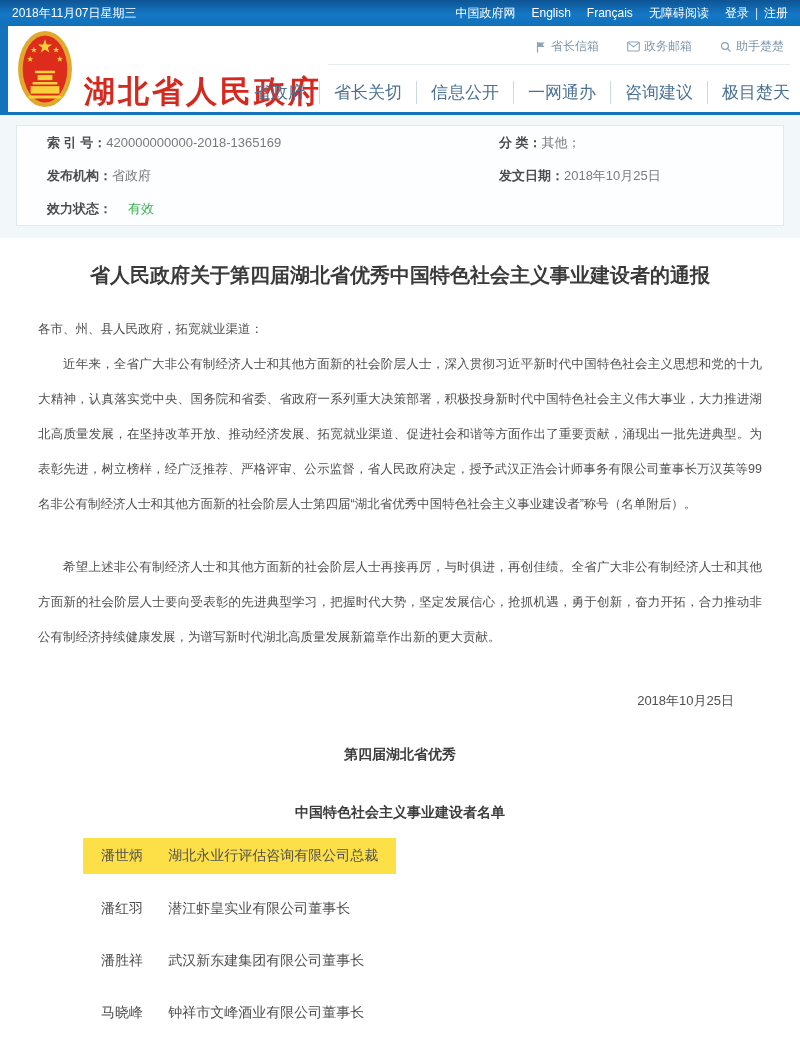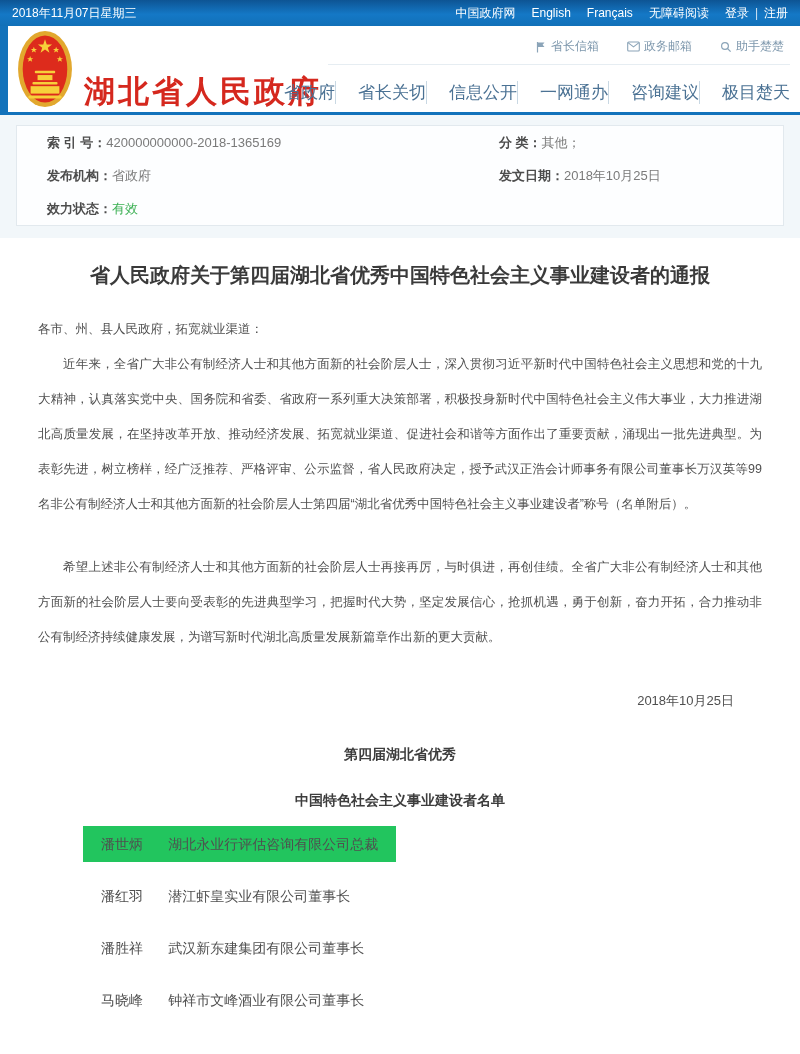--- a/index.html
+++ b/index.html
@@ -24,50 +24,50 @@
   .site-url { color:#8c8c8c; font-family:"Liberation Serif", serif; font-size:14px; letter-spacing:4px; margin-top:3px; }
 
   .header-right { position:absolute; right:10px; top:4px; width:462px; }
   .quick-links { display:flex; justify-content:flex-end; gap:28px; padding:8px 6px 9px 0;
                  border-bottom:1px solid #e6edf2; color:#7d97ac; font-size:12px; }
   .quick-link { display:flex; align-items:center; gap:4px; cursor:pointer; }
   .quick-link svg { display:block; }
   .nav { display:flex; justify-content:flex-end; align-items:center; padding-top:16px;
          color:#4b7294; font-size:17px; }
   .nav-item { cursor:pointer; white-space:nowrap; }
-  .nav-item + .nav-item { border-left:1px solid #c9d8e3; padding-left:22px; }
+  .nav-item + .nav-item { border-left:1px solid #c9d8e3; padding-left:14px; margin-left:14px; }
 
   .blue-rule { height:3px; background:#1272bb; }
 
   
   .meta-wrap { background:#f2f7fa; padding:10px 16px 12px; }
   .meta-box { background:#fdfeff; border:1px solid #e2e9ee; }
   .meta-row { display:grid; grid-template-columns:59% 41%; }
   .meta-cell { padding:10px 6px 10px 30px; font-size:13px; line-height:13px; }
   .meta-label { font-weight:bold; color:#4c4c4c; }
   .meta-value { color:#7a7a7a; }
-  .meta-value.status { color:#3cb054; }
+  .meta-value.status { color:#3cb054;margin-left:16px; }
 
   
   .doc { padding:16px 38px 0; background:#fff; }
   .doc-title { text-align:center; font-size:20px; font-weight:bold; color:#3a3a3a;
                line-height:26px; margin:8px 0 24px; }
   .salutation { font-size:12.5px; color:#4f4f4f; line-height:35px; }
   .para { font-size:12.5px; color:#4f4f4f; line-height:35px; text-indent:2em;
           text-align:justify; margin:0 0 28px; }
   .doc-date { text-align:right; font-size:13px; color:#4f4f4f; line-height:35px;
               padding-right:28px; margin:4px 0 0; }
   .list-title { text-align:center; font-weight:bold; font-size:14px; color:#3d3d3d; line-height:20px; }
   .list-title.first { margin-top:26px; }
-  .list-title.second { margin-top:26px; }
+  .list-title.second { margin-top:38px; }
 
   .roster { margin:16px 0 0 45px; }
   .roster-row { font-size:14px; color:#4f4f4f; margin-bottom:16px; }
   .roster-inner { display:inline-block; padding:9px 18px; line-height:18px; }
-  .roster-row.hl .roster-inner { background:#22c55e; }
+  .roster-row.hl .roster-inner { background:#fde047;font-family:Liberation Serif, serif; }
   .roster-name { margin-right:1.8em; }
 </style>
 </head>
 <body>
 
 <div class="page">
 
   <div class="topbar">
     <span>2018年11月07日星期三</span>
     <span class="topbar-right">

